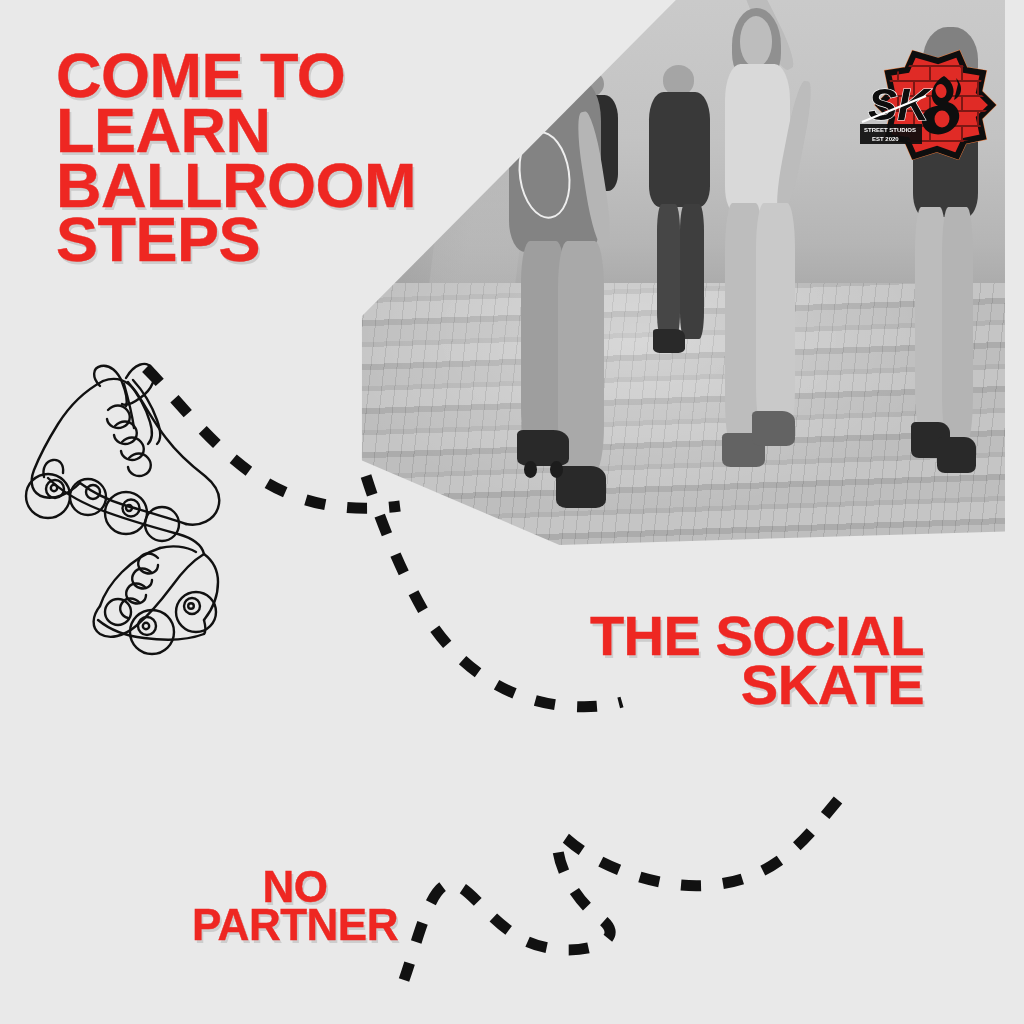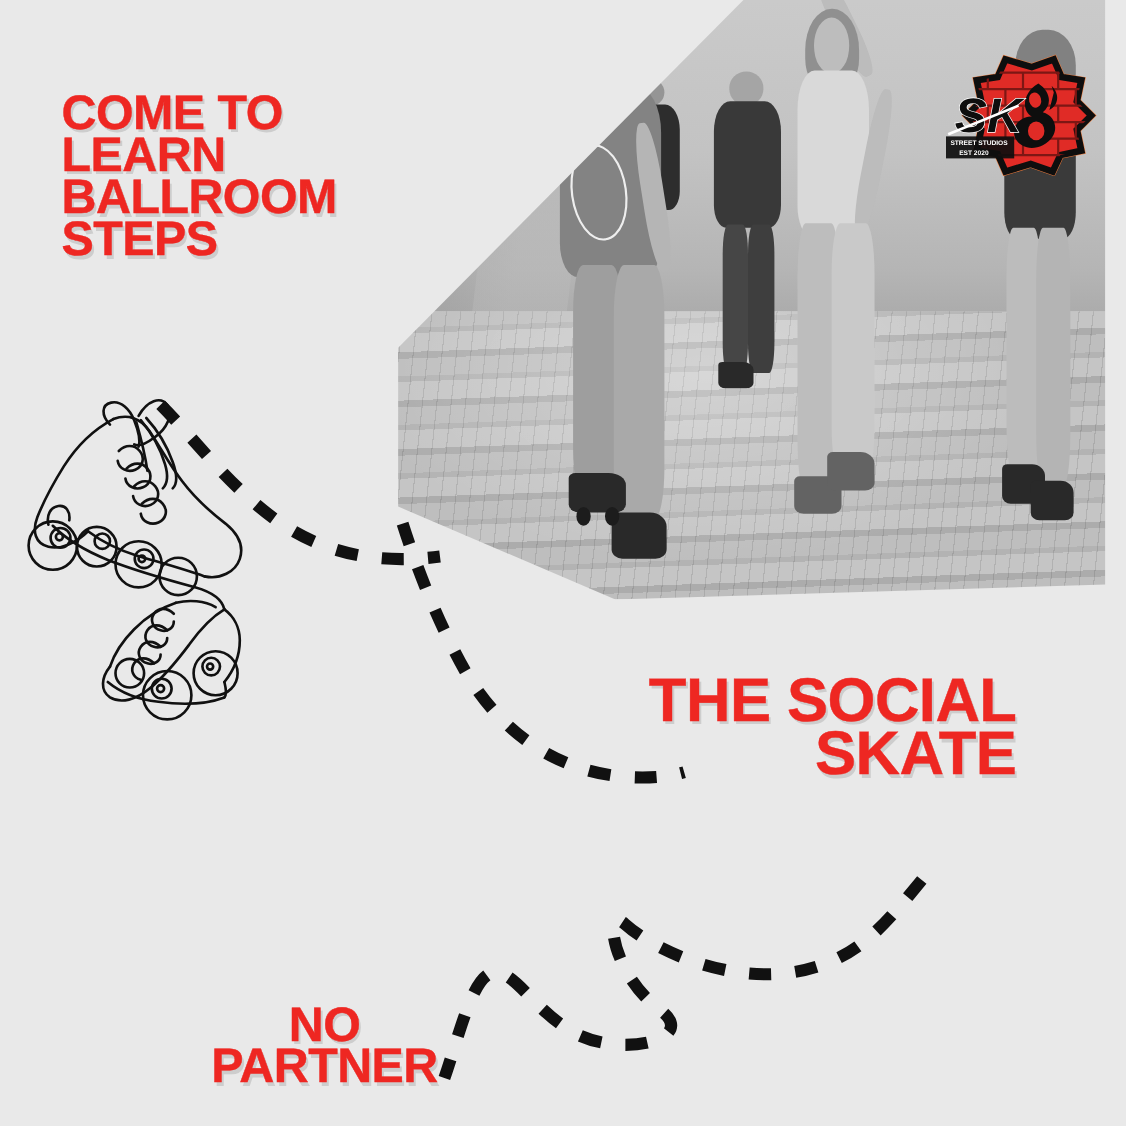--- a/index.html
+++ b/index.html
@@ -150,38 +150,36 @@
     text-transform: uppercase;
     letter-spacing: -0.5px;
     line-height: 0.87;
     text-shadow: 2px 3px 0 rgba(170,170,170,0.45);
     -webkit-text-stroke: 0.4px #ee2722;
   }
   #hl-main {
     left: 56px;
     top: 48px;
     width: 380px;
-    font-size: 44px;
+    font-size: 63px;
     text-align: left;
-    margin-top: 36px;
   }
   #hl-social {
     right: 100px;
     top: 612px;
     width: 430px;
     font-size: 56px;
     text-align: right;
   }
   #hl-partner {
     left: 180px;
     top: 868px;
     width: 230px;
     font-size: 44px;
     text-align: center;
-    margin-top: 45px;
   }
   .headline .ln { display: block; white-space: nowrap; }
 
   
   .overlay {
     position: absolute;
     left: 0; top: 0;
     width: 1024px; height: 1024px;
     pointer-events: none;
   }

